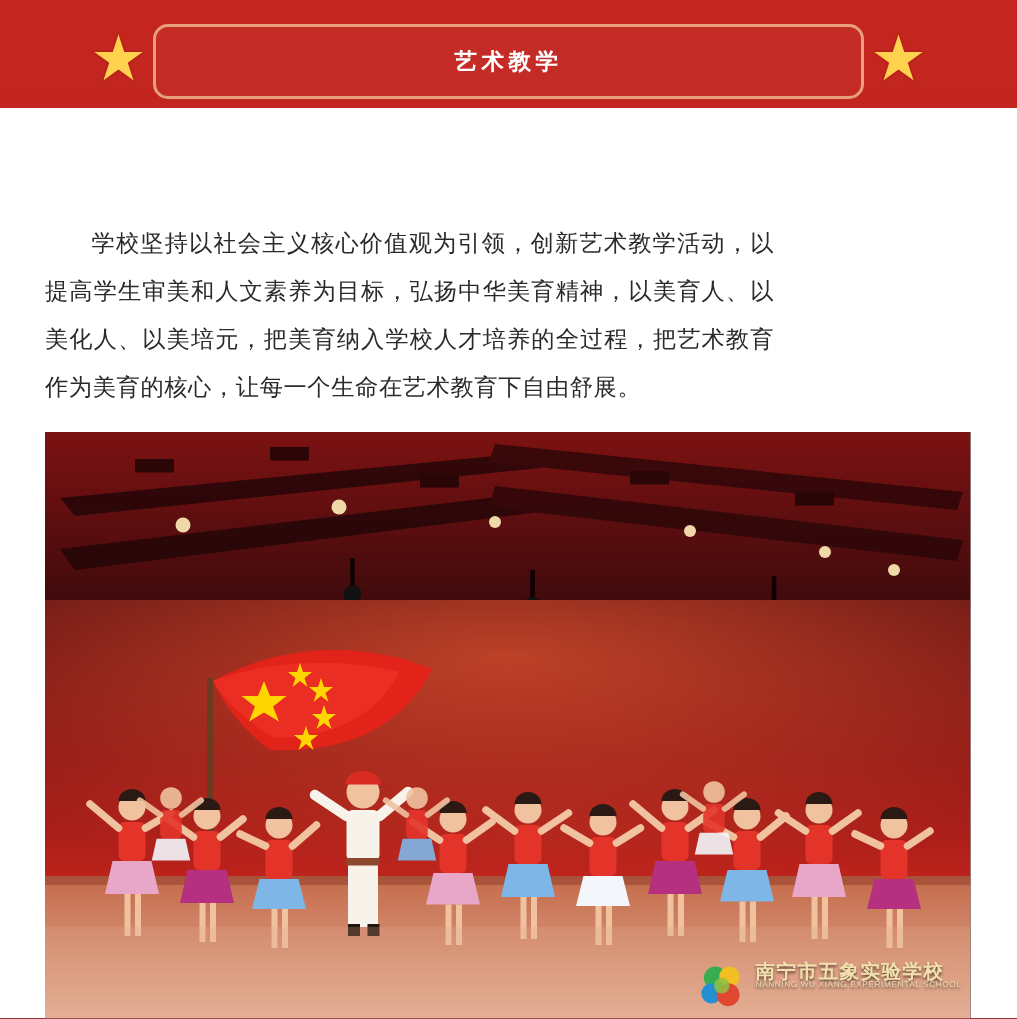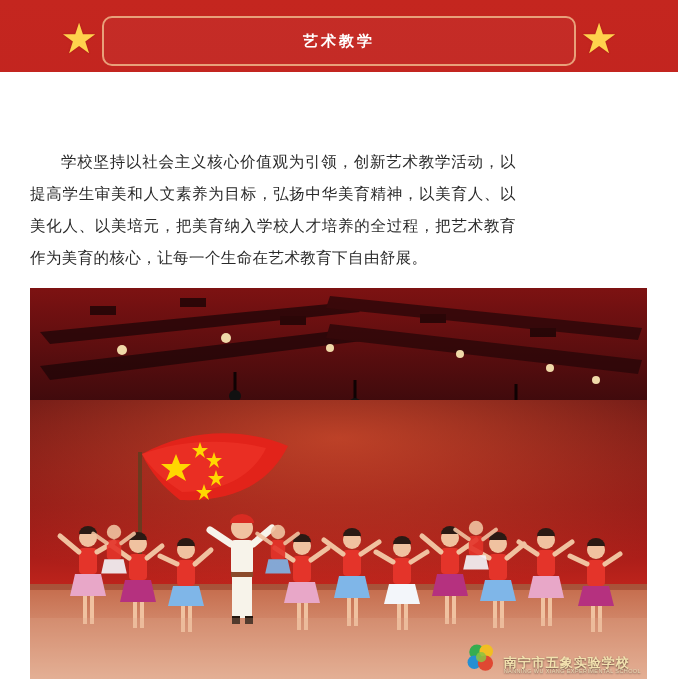--- a/index.html
+++ b/index.html
@@ -109,21 +109,21 @@
     overflow: hidden;
     background: #2b0c10;
   }
   .photo svg { display: block; }
 
   .watermark {
     position: absolute;
     right: 6px;
     bottom: 6px;
     display: flex;
-    align-items: flex-end;
+    align-items: flex-start;
     gap: 5px;
     opacity: 0.96;
   }
   .wm-logo {
     width: 34px;
     height: 34px;
   }
   .wm-text {
     display: flex;
     flex-direction: column;

